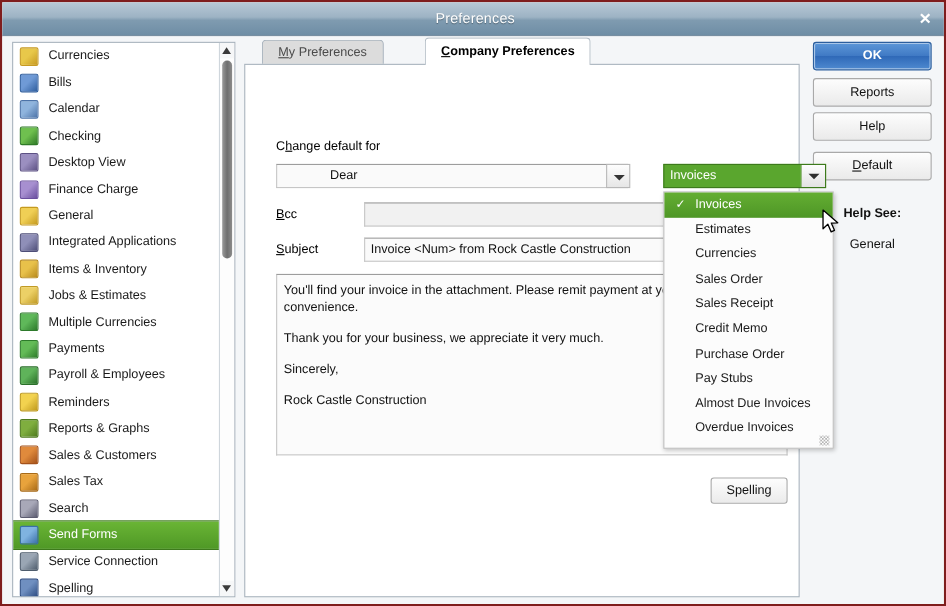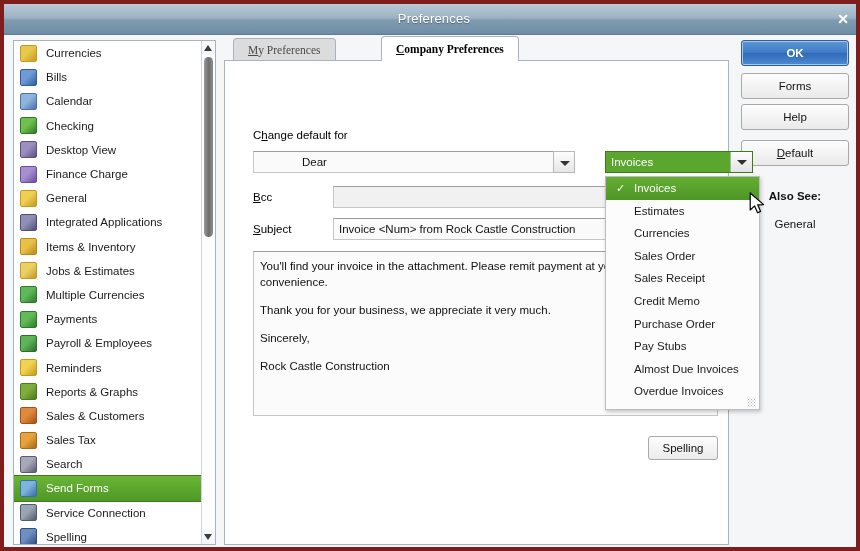--- a/index.html
+++ b/index.html
@@ -9,21 +9,21 @@
     overflow: hidden;
     font-family: "Liberation Sans", sans-serif;
   }
   body { background: #e9eef2; }
 
   
   #window {
     position: absolute; left: 0; top: 0;
     width: 860px; height: 551px;
     background: #f2f4f6;
-    border: 4px solid #7f1d1d;
+    border: 2px solid #7f1d1d;
     overflow: hidden;
   }
   #titlebar {
     position: absolute; left: 0; top: 0;
     width: 860px; height: 31px;
     background: linear-gradient(to bottom, #b8c9d6 0%, #9db3c4 45%, #7f9bb0 55%, #6e8da5 100%);
     border-bottom: 1px solid #5f7b91;
   }
   #title-text {
     position: absolute; left: 0; top: 7px; width: 860px;
@@ -104,22 +104,22 @@
   #sb-thumb {
     position: absolute; left: 2px; top: 16px;
     width: 9px; height: 180px;
     background: linear-gradient(to right,#9a9a9a,#6f6f6f,#8b8b8b);
     border-radius: 5px;
     cursor: pointer;
   }
 
   
   #tab-row {
-    position: absolute; left: 229px; top: 1px;
-    width: 505px; height: 26px; font-family: Liberation Serif, serif;
+    position: absolute; left: 236px; top: 1px;
+    width: 505px; height: 26px;
   }
   .tab {
     position: absolute; top: 0;
     height: 25px; line-height: 25px;
     padding: 0 14px;
     font-size: 11.5px;
     border: 1px solid #a8b3bd;
     border-bottom: none;
     border-radius: 4px 4px 0 0;
     cursor: pointer;
@@ -496,21 +496,21 @@
       </div>
 
       <svg id="cursor" width="17" height="24" viewBox="0 0 17 24">
         <path d="M1.2,1.0 L1.2,18.0 L5.6,13.9 L8.6,20.8 L11.6,19.4 L8.7,12.8 L14.6,12.6 Z" fill="#ffffff" stroke="#000000" stroke-width="1.2" stroke-linejoin="round"></path>
       </svg>
 
     </div>
 
     <div id="right-col">
       <div class="rbtn" id="btn-ok">OK</div>
-      <div class="rbtn" id="btn-cancel">Forms</div>
+      <div class="rbtn" id="btn-cancel">Reports</div>
       <div class="rbtn" id="btn-help">Help</div>
       <div class="rbtn" id="btn-default"><span class="ul">D</span><span>efault</span></div>
-      <div id="also-see">Also See:</div>
+      <div id="also-see">Help See:</div>
       <div id="also-general">General</div>
     </div>
 
   </div>
 </div>
 
 </body></html>

